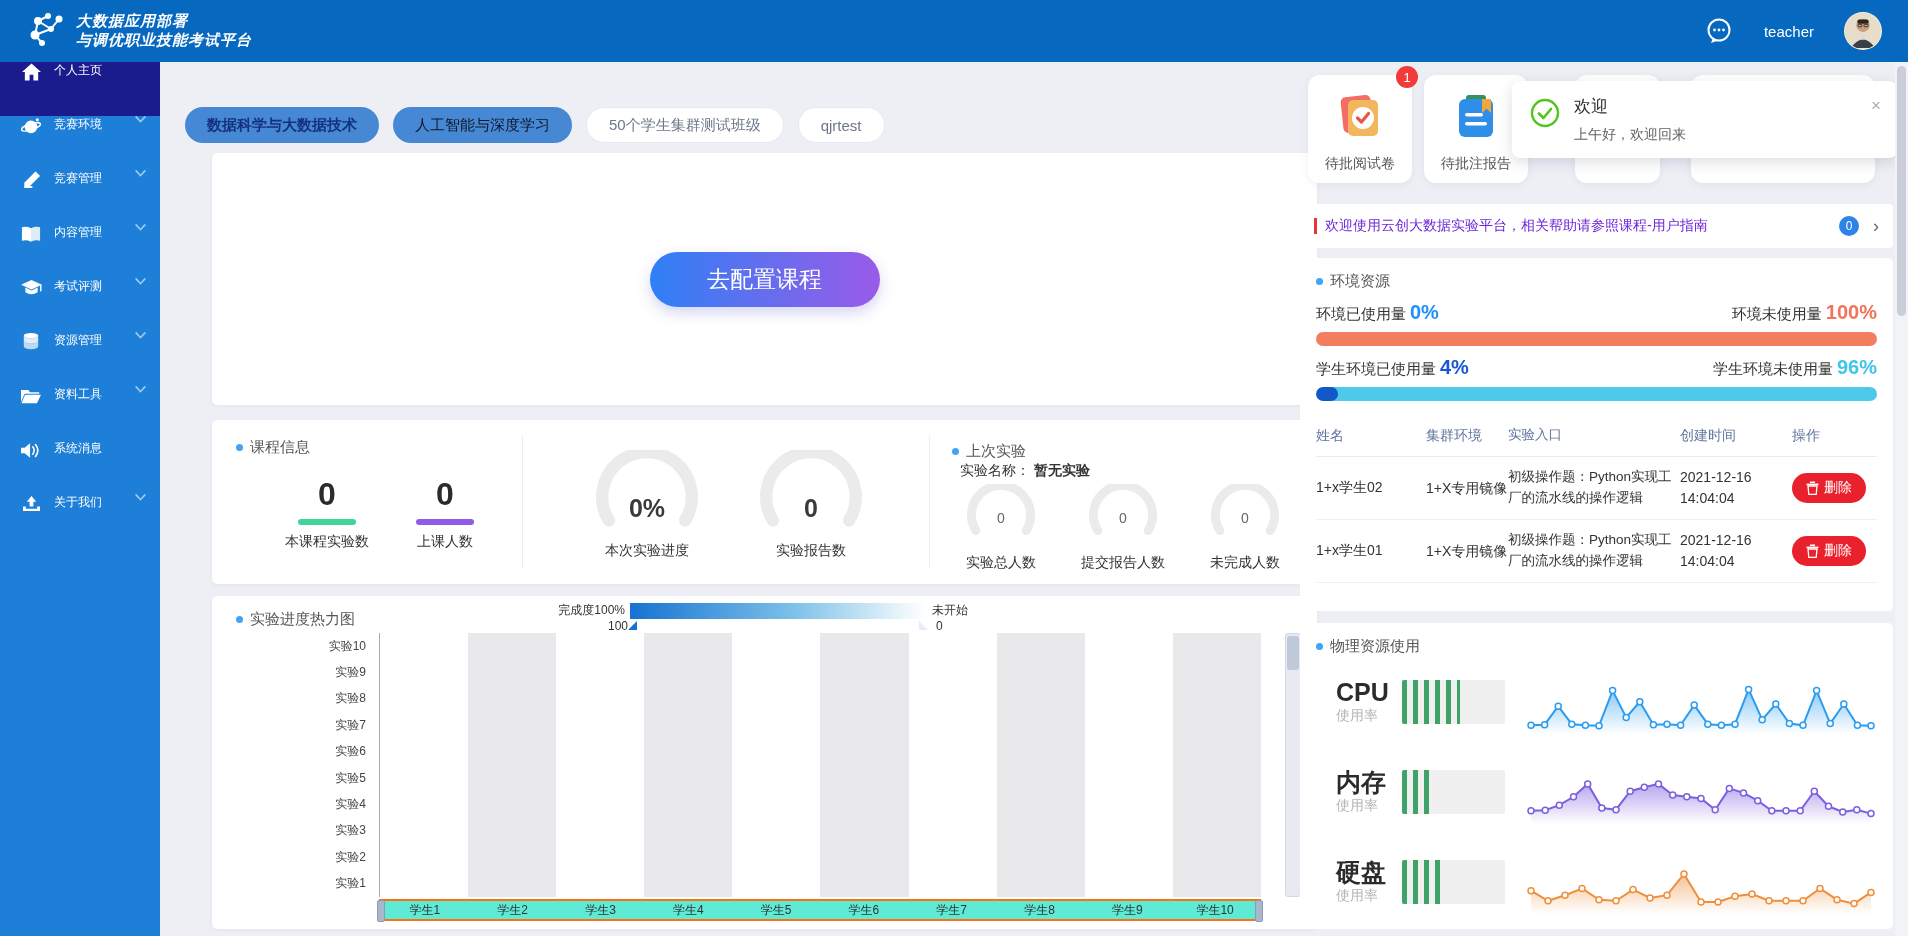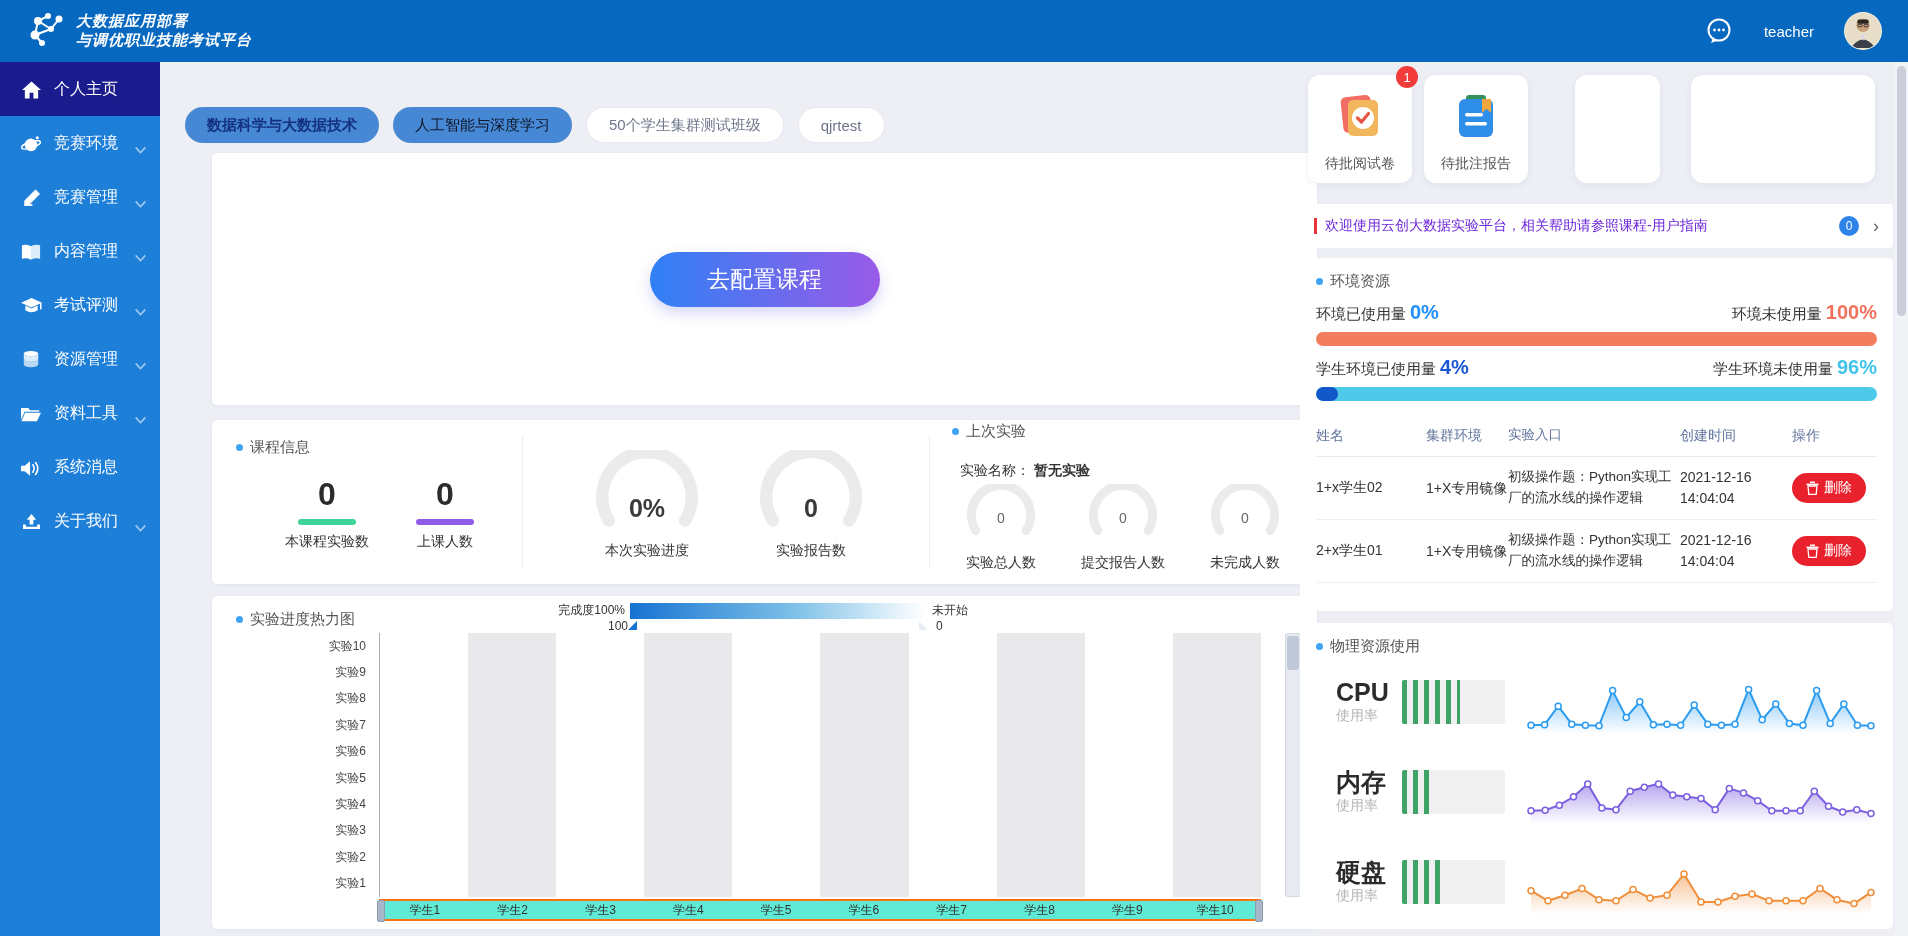--- a/index.html
+++ b/index.html
@@ -11,21 +11,21 @@
   .app-header { position:absolute; left:0; top:0; width:1908px; height:62px; background:#0768c0; display:flex; align-items:center; padding:0 26px; z-index:30; }
   .logo-wrap { display:flex; align-items:center; gap:10px; }
   .app-titles { color:#fff; font-weight:bold; font-style:italic; font-size:15px; line-height:1.25; letter-spacing:1px; }
   .header-right { margin-left:auto; display:flex; align-items:center; gap:30px; }
   .chat-icon { cursor:pointer; display:flex; }
   .username { color:#fff; font-size:15px; }
   .avatar { width:38px; height:38px; border-radius:50%; background:#f3e3c8; overflow:hidden; display:flex; align-items:flex-end; justify-content:center; border:1px solid rgba(255,255,255,.5); }
 
   
   .sidebar { position:absolute; left:0; top:62px; width:160px; height:874px; background:#1e7fd8; z-index:20; }
-  .side-item { height:54px; display:flex; align-items:flex-end; padding:0 14px 16px 20px; color:#fff; font-size:16px; cursor:pointer; position:relative; }
+  .side-item { height:54px; display:flex; align-items:flex-start; padding:0 14px 0 20px; color:#fff; font-size:12px; cursor:pointer; position:relative; }
   .side-item.active { background:#1a1c8e; }
   .s-icon { width:22px; height:20px; margin-right:12px; display:flex; align-items:center; justify-content:center; }
   .s-icon svg { display:block; }
   .chev { margin-left:auto; opacity:.75; display:flex; }
 
   
   .main-col { position:absolute; left:180px; top:62px; width:1105px; height:874px; }
   .tabs-row { position:absolute; left:5px; top:45px; display:flex; gap:14px; }
   .tab-pill { height:36px; padding:0 22px; border-radius:18px; font-size:15px; display:flex; align-items:center; cursor:pointer; }
   .tab-pill.primary-active { background:#4788d4; color:#13317f; font-weight:bold; }
@@ -357,21 +357,21 @@
             <div class="gauge-label">本次实验进度</div>
           </div>
           <div class="gauge-box">
             <div class="gauge-arc-wrap"><svg width="112" viewBox="0 0 100 70">
                 <path d="M 16 63 A 40 40 0 1 1 84 63" fill="none" stroke="#ebebeb" stroke-width="11" stroke-linecap="round"></path>
               </svg><div class="gauge-val">0</div></div>
             <div class="gauge-label">实验报告数</div>
           </div>
         </div>
 
-      <div class="sec-title" style="left:740px; top:2px;">
+      <div class="sec-title" style="left:740px; top:22px;">
         <span class="sec-dot"></span>
         <span>上次实验</span>
       </div>
       <div class="exam-name-row">
         <span>实验名称：</span><b>暂无实验</b>
       </div>
       <div class="arcs-row" id="arcs-row">
           <div class="arc-box">
             <div class="arc-wrap"><svg width="74" viewBox="0 0 100 70">
                 <path d="M 16 63 A 40 40 0 1 1 84 63" fill="none" stroke="#ebebeb" stroke-width="12" stroke-linecap="round"></path>
@@ -536,21 +536,21 @@
               <span class="c-time">2021-12-16 14:04:04</span>
               <span class="c-action">
                 <button class="del-btn"><svg width="13" height="14" viewBox="0 0 13 14">
                     <rect x="0.5" y="2.6" width="12" height="1.6" fill="#fff"></rect>
                     <rect x="4" y="0.5" width="5" height="1.6" fill="#fff"></rect>
                     <path d="M2 5 L11 5 L10.2 13.5 L2.8 13.5 Z" fill="none" stroke="#fff" stroke-width="1.3"></path>
                   </svg>删除</button>
               </span>
             </div>
             <div class="t-row">
-              <span class="c-name">2+x学生01</span>
+              <span class="c-name">1+x学生01</span>
               <span class="c-cluster"><span class="cell-inner">1+X专用镜像</span></span>
               <span class="c-entry">初级操作题：Python实现工厂的流水线的操作逻辑</span>
               <span class="c-time">2021-12-16 14:04:04</span>
               <span class="c-action">
                 <button class="del-btn"><svg width="13" height="14" viewBox="0 0 13 14">
                     <rect x="0.5" y="2.6" width="12" height="1.6" fill="#fff"></rect>
                     <rect x="4" y="0.5" width="5" height="1.6" fill="#fff"></rect>
                     <path d="M2 5 L11 5 L10.2 13.5 L2.8 13.5 Z" fill="none" stroke="#fff" stroke-width="1.3"></path>
                   </svg>删除</button>
               </span>
@@ -691,17 +691,30 @@
                 <circle cx="295.0" cy="44.5" r="3" fill="#fff" stroke="#ef8f3c" stroke-width="1.5"></circle>
                 <circle cx="312.0" cy="55.7" r="3" fill="#fff" stroke="#ef8f3c" stroke-width="1.5"></circle>
                 <circle cx="329.0" cy="59.6" r="3" fill="#fff" stroke="#ef8f3c" stroke-width="1.5"></circle>
                 <circle cx="346.0" cy="48.4" r="3" fill="#fff" stroke="#ef8f3c" stroke-width="1.5"></circle>
               </svg></div>
           </div>
         </div>
     </section>
   </div>
 
+  <div class="toast">
+    <span class="toast-icon">
+      <svg width="30" height="30" viewBox="0 0 30 30">
+        <circle cx="15" cy="15" r="13" fill="none" stroke="#52c41a" stroke-width="2.4"></circle>
+        <path d="M9 15.5 L13.4 20 L21 11" fill="none" stroke="#52c41a" stroke-width="2.6" stroke-linecap="round" stroke-linejoin="round"></path>
+      </svg>
+    </span>
+    <div class="toast-body">
+      <div class="toast-title">欢迎</div>
+      <div class="toast-msg">上午好，欢迎回来</div>
+    </div>
+    <span class="toast-close">×</span>
+  </div>
 
   <div class="page-scrollbar">
     <span class="page-scroll-handle"></span>
   </div>
 </div>
 
 </body></html>

